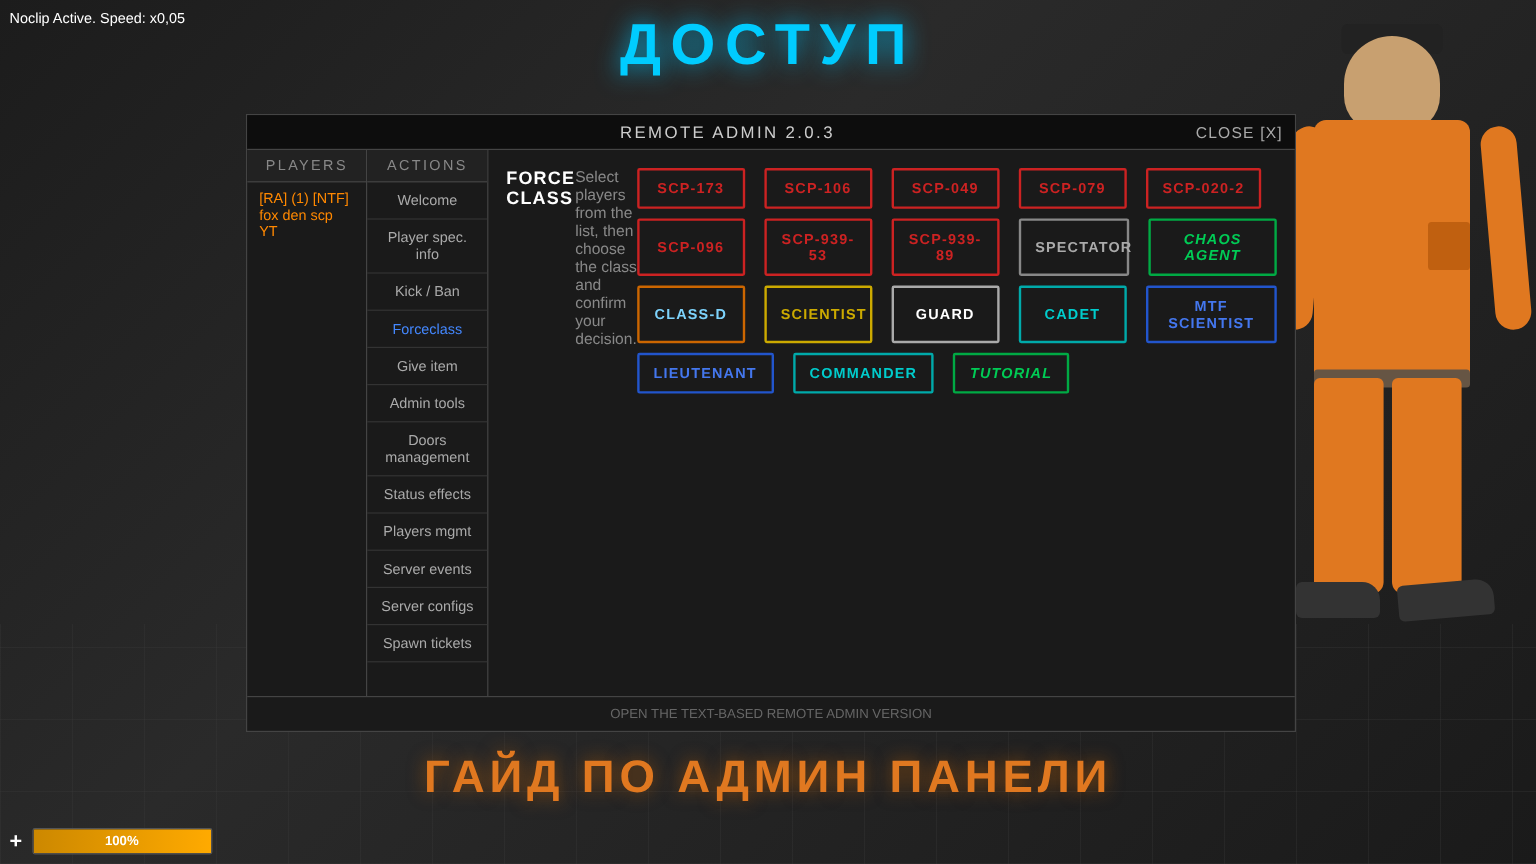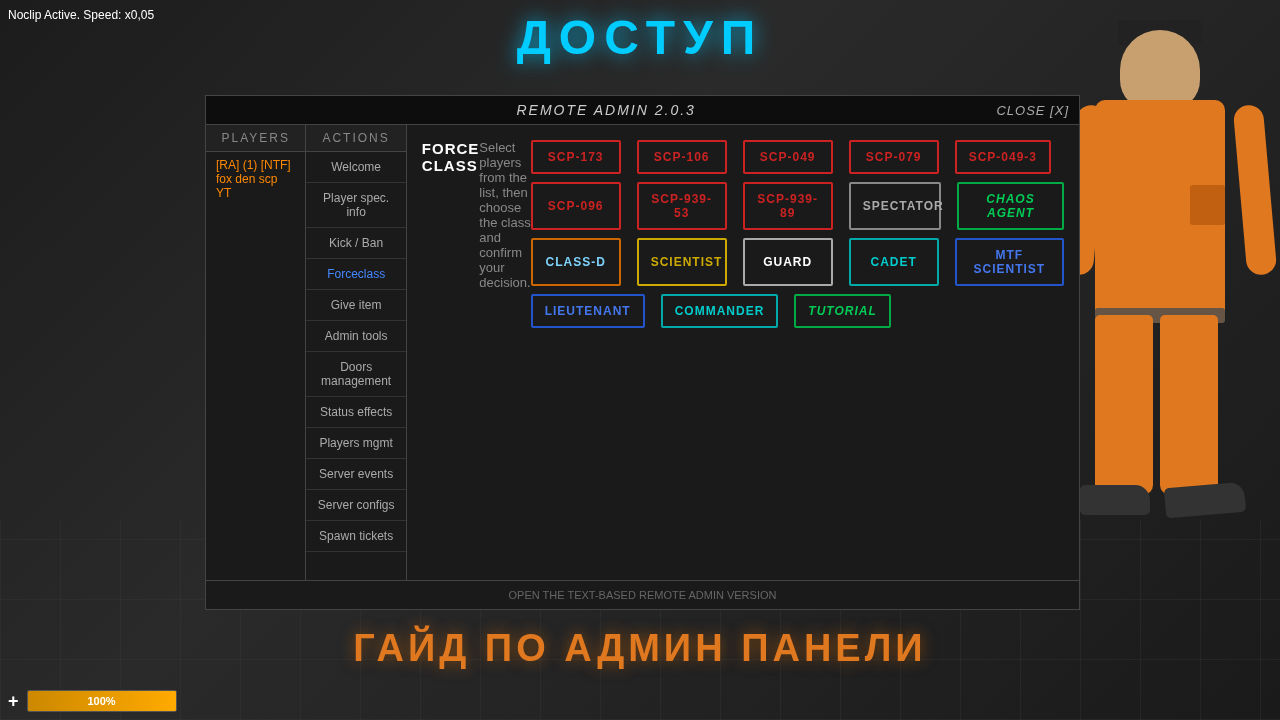--- a/index.html
+++ b/index.html
@@ -244,21 +244,20 @@
       flex-direction: column;
     }
 
     .panel-header {
       background: #0d0d0d;
       padding: 6px 10px;
       display: flex;
       justify-content: space-between;
       align-items: center;
       border-bottom: 1px solid #444;
-      font-style: italic;
     }
 
     .panel-title {
       color: #ccc;
       font-size: 14px;
       letter-spacing: 2px;
       flex: 1;
       text-align: center;
     }
 
@@ -517,21 +516,21 @@
       <div class="section-title">FORCE CLASS</div>
       <div class="section-desc">Select players from the list, then choose the class and confirm your decision.</div>
 
       <div class="class-grid">
 
         <div class="class-row">
           <button class="class-btn btn-red">SCP-173</button>
           <button class="class-btn btn-red">SCP-106</button>
           <button class="class-btn btn-red">SCP-049</button>
           <button class="class-btn btn-red">SCP-079</button>
-          <button class="class-btn btn-red">SCP-049-3</button>
+          <button class="class-btn btn-red">SCP-020-2</button>
         </div>
 
         <div class="class-row">
           <button class="class-btn btn-red">SCP-096</button>
           <button class="class-btn btn-red">SCP-939-53</button>
           <button class="class-btn btn-red">SCP-939-89</button>
           <button class="class-btn btn-gray">SPECTATOR</button>
           <button class="class-btn btn-green">CHAOS AGENT</button>
         </div>
 

